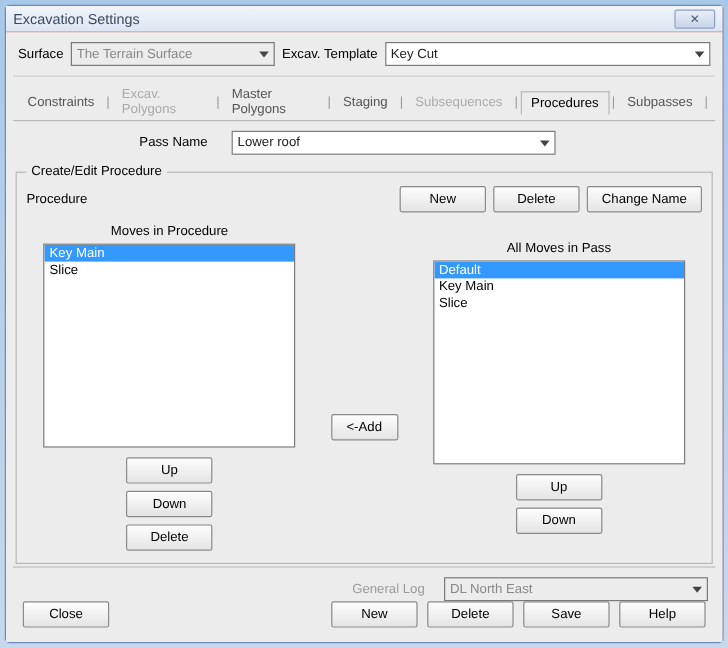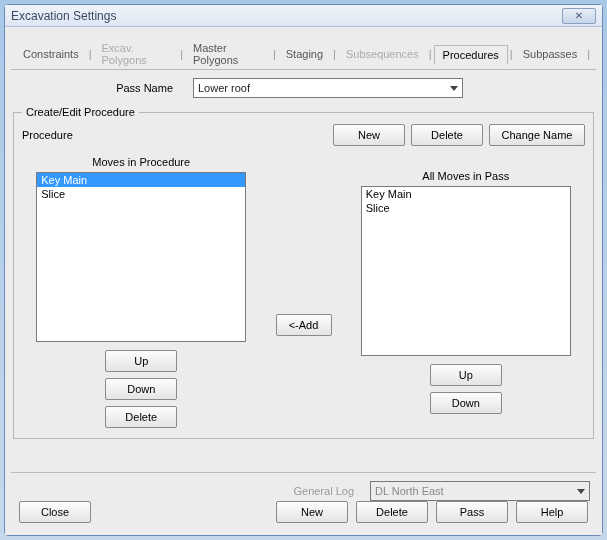--- a/index.html
+++ b/index.html
@@ -204,20 +204,30 @@
 <div class="window">
 
   <div class="titlebar">
     <span>Excavation Settings</span>
     <span class="titlebar-spacer"></span>
     <div class="titlebar-x">✕</div>
   </div>
 
   <div class="content">
 
+    <div class="toprow">
+      <span class="label">Surface</span>
+      <div class="combo disabled" style="width:170px">
+        <span>The Terrain Surface</span>
+      </div>
+      <span class="label">Excav. Template</span>
+      <div class="combo" style="flex:1">
+        <span>Key Cut</span>
+      </div>
+    </div>
 
     <div class="tabs">
       <span class="tab">Constraints</span>
       <span class="sep">|</span>
       <span class="tab disabled">Excav. Polygons</span>
       <span class="sep">|</span>
       <span class="tab">Master Polygons</span>
       <span class="sep">|</span>
       <span class="tab">Staging</span>
       <span class="sep">|</span>
@@ -261,20 +271,21 @@
           </div>
         </div>
 
         <div class="midcol">
           <div class="btn" style="min-width:56px">&lt;-Add</div>
         </div>
 
         <div class="col">
           <div class="colhdr">All Moves in Pass</div>
           <div class="listbox">
+            <div class="listitem selected">Default</div>
             <div class="listitem">Key Main</div>
             <div class="listitem">Slice</div>
           </div>
           <div class="btnstack">
             <div class="btn">Up</div>
             <div class="btn">Down</div>
           </div>
         </div>
       </div>
     </fieldset>
@@ -286,19 +297,19 @@
         <span class="label disabled">General Log</span>
         <div class="combo disabled" style="width:220px">
           <span>DL North East</span>
         </div>
       </div>
       <div class="bottombtns">
         <div class="btn underline-first">Close</div>
         <span class="spacer"></span>
         <div class="btn underline-first">New</div>
         <div class="btn underline-first">Delete</div>
-        <div class="btn underline-first">Pass</div>
+        <div class="btn underline-first">Save</div>
         <div class="btn underline-first">Help</div>
       </div>
     </div>
 
   </div>
 </div>
 
 </body></html>

